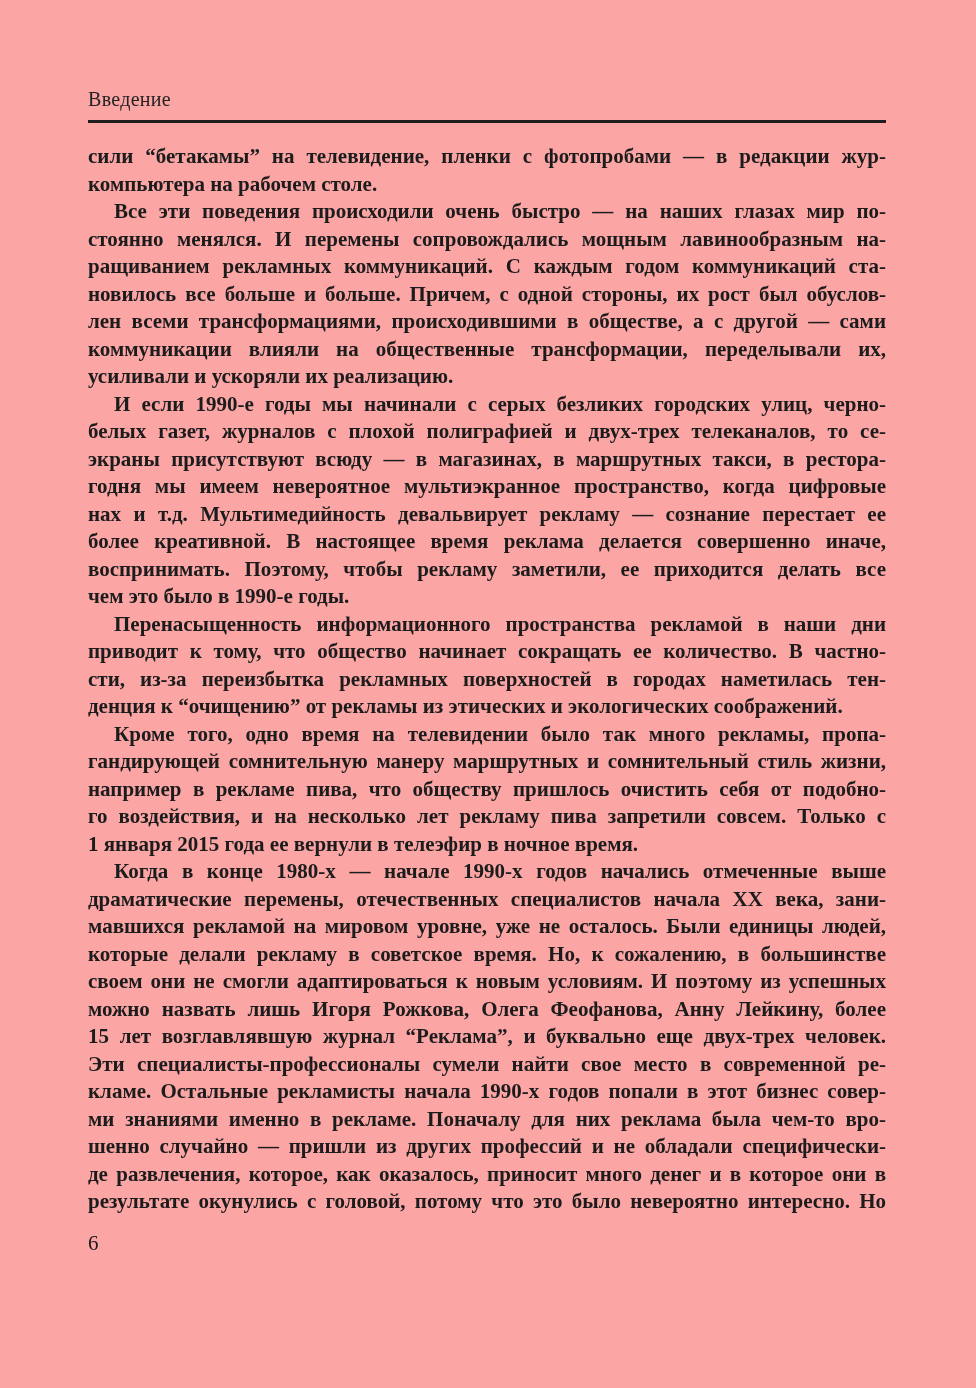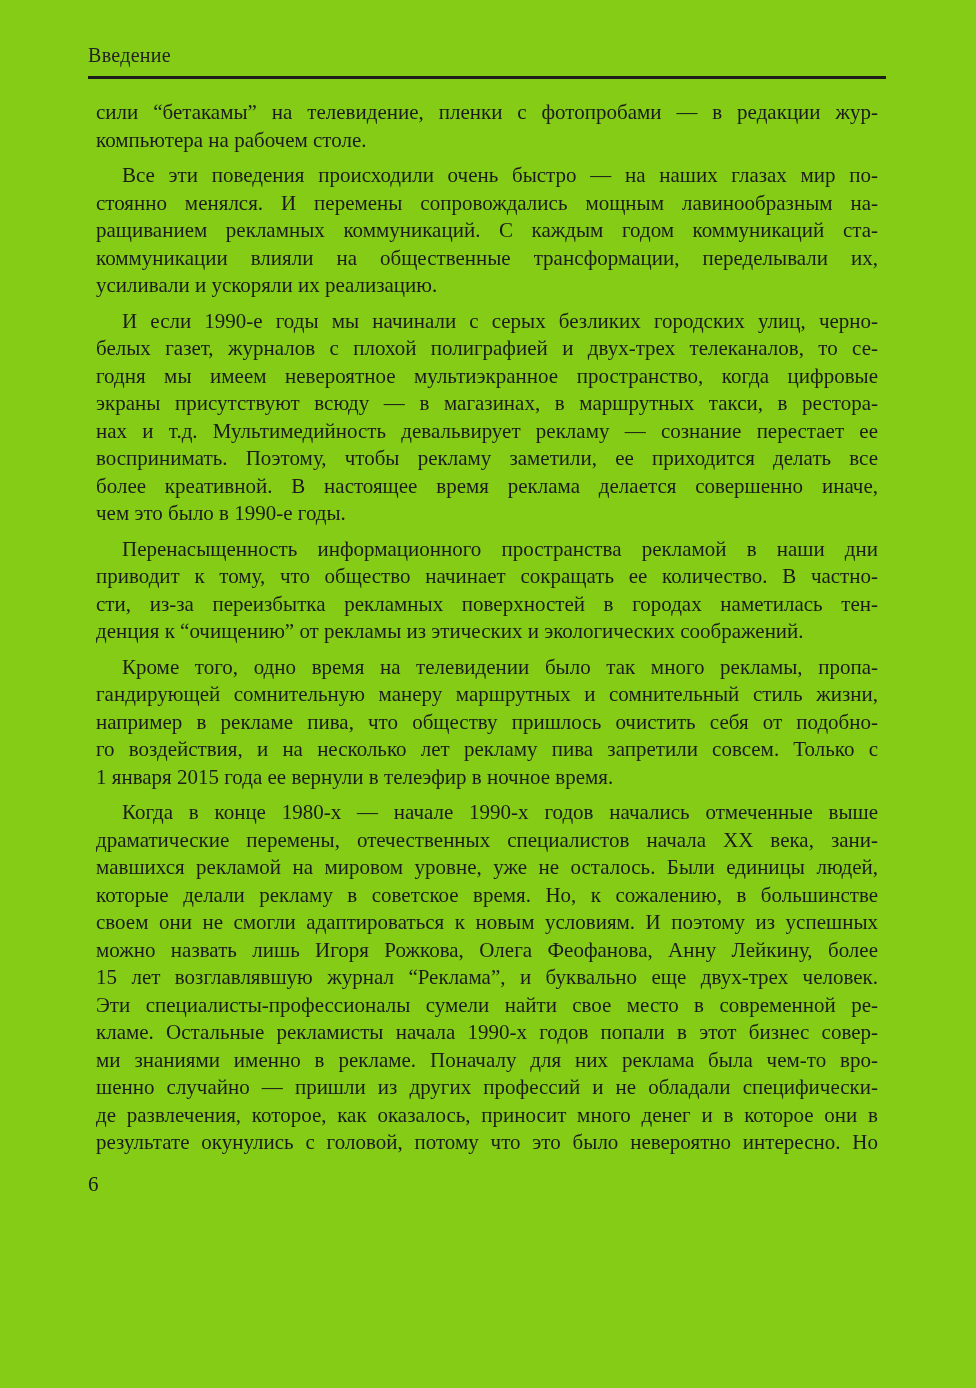--- a/index.html
+++ b/index.html
@@ -4,45 +4,46 @@
 <style>
   html, body {
     margin: 0;
     padding: 0;
     background: #ffffff;
   }
   .book-page {
     position: relative;
     width: 976px;
     height: 1388px;
-    background: #84cc16;
+    background: #fca5a5;
     box-sizing: border-box;
-    padding: 44px 90px 0 88px;
+    padding: 88px 90px 0 88px;
     overflow: hidden;
     font-family: "Liberation Serif", "DejaVu Serif", serif;
     color: #1c1c1c;
   }
   .chapter-header {
     font-size: 20px;
     line-height: 23px;
     letter-spacing: 0.3px;
     color: #232323;
   }
   .header-rule {
     border: none;
     border-top: 3px solid #1d1d1d;
     margin: 9px 0 0 0;
   }
   .body-text {
     margin-top: 20px;
     font-size: 21px;
   }
   .paragraph {
-    margin: 8px;
+    margin: 0;
     padding: 0;
+    font-weight: bold;
   }
   .line {
     height: 27.5px;
     line-height: 27.5px;
     text-align: justify;
     text-align-last: justify;
     white-space: normal;
   }
   .line.last {
     text-align-last: left;
@@ -65,31 +66,33 @@
   <hr class="header-rule">
   <div class="body-text">
       <div class="paragraph">
         <div class="line">сили “бетакамы” на телевидение, пленки с фотопробами — в редакции жур-</div>
         <div class="line last">компьютера на рабочем столе.</div>
       </div>
       <div class="paragraph">
         <div class="line indent">Все эти поведения происходили очень быстро — на наших глазах мир по-</div>
         <div class="line">стоянно менялся. И перемены сопровождались мощным лавинообразным на-</div>
         <div class="line">ращиванием рекламных коммуникаций. С каждым годом коммуникаций ста-</div>
+        <div class="line">новилось все больше и больше. Причем, с одной стороны, их рост был обуслов-</div>
+        <div class="line">лен всеми трансформациями, происходившими в обществе, а с другой — сами</div>
         <div class="line">коммуникации влияли на общественные трансформации, переделывали их,</div>
         <div class="line last">усиливали и ускоряли их реализацию.</div>
       </div>
       <div class="paragraph">
         <div class="line indent">И если 1990-е годы мы начинали с серых безликих городских улиц, черно-</div>
         <div class="line">белых газет, журналов с плохой полиграфией и двух-трех телеканалов, то се-</div>
+        <div class="line">экраны присутствуют всюду — в магазинах, в маршрутных такси, в рестора-</div>
         <div class="line">годня мы имеем невероятное мультиэкранное пространство, когда цифровые</div>
-        <div class="line">экраны присутствуют всюду — в магазинах, в маршрутных такси, в рестора-</div>
         <div class="line">нах и т.д. Мультимедийность девальвирует рекламу — сознание перестает ее</div>
+        <div class="line">более креативной. В настоящее время реклама делается совершенно иначе,</div>
         <div class="line">воспринимать. Поэтому, чтобы рекламу заметили, ее приходится делать все</div>
-        <div class="line">более креативной. В настоящее время реклама делается совершенно иначе,</div>
         <div class="line last">чем это было в 1990-е годы.</div>
       </div>
       <div class="paragraph">
         <div class="line indent">Перенасыщенность информационного пространства рекламой в наши дни</div>
         <div class="line">приводит к тому, что общество начинает сокращать ее количество. В частно-</div>
         <div class="line">сти, из-за переизбытка рекламных поверхностей в городах наметилась тен-</div>
         <div class="line last">денция к “очищению” от рекламы из этических и экологических соображений.</div>
       </div>
       <div class="paragraph">
         <div class="line indent">Кроме того, одно время на телевидении было так много рекламы, пропа-</div>

